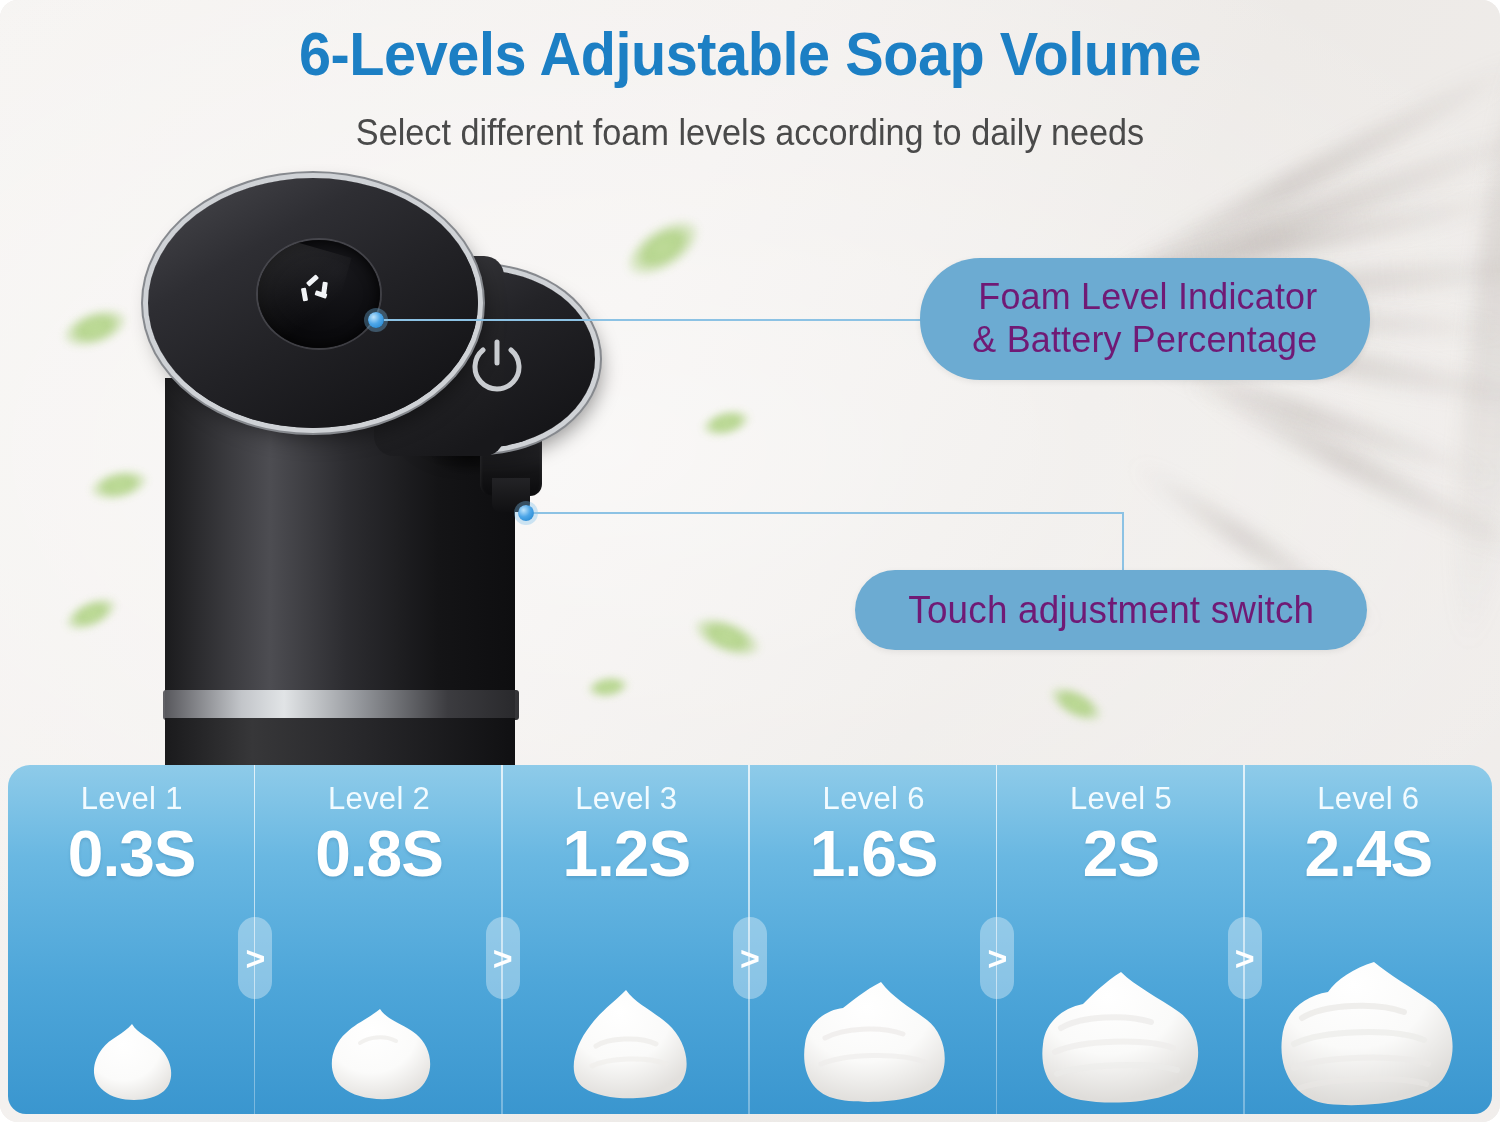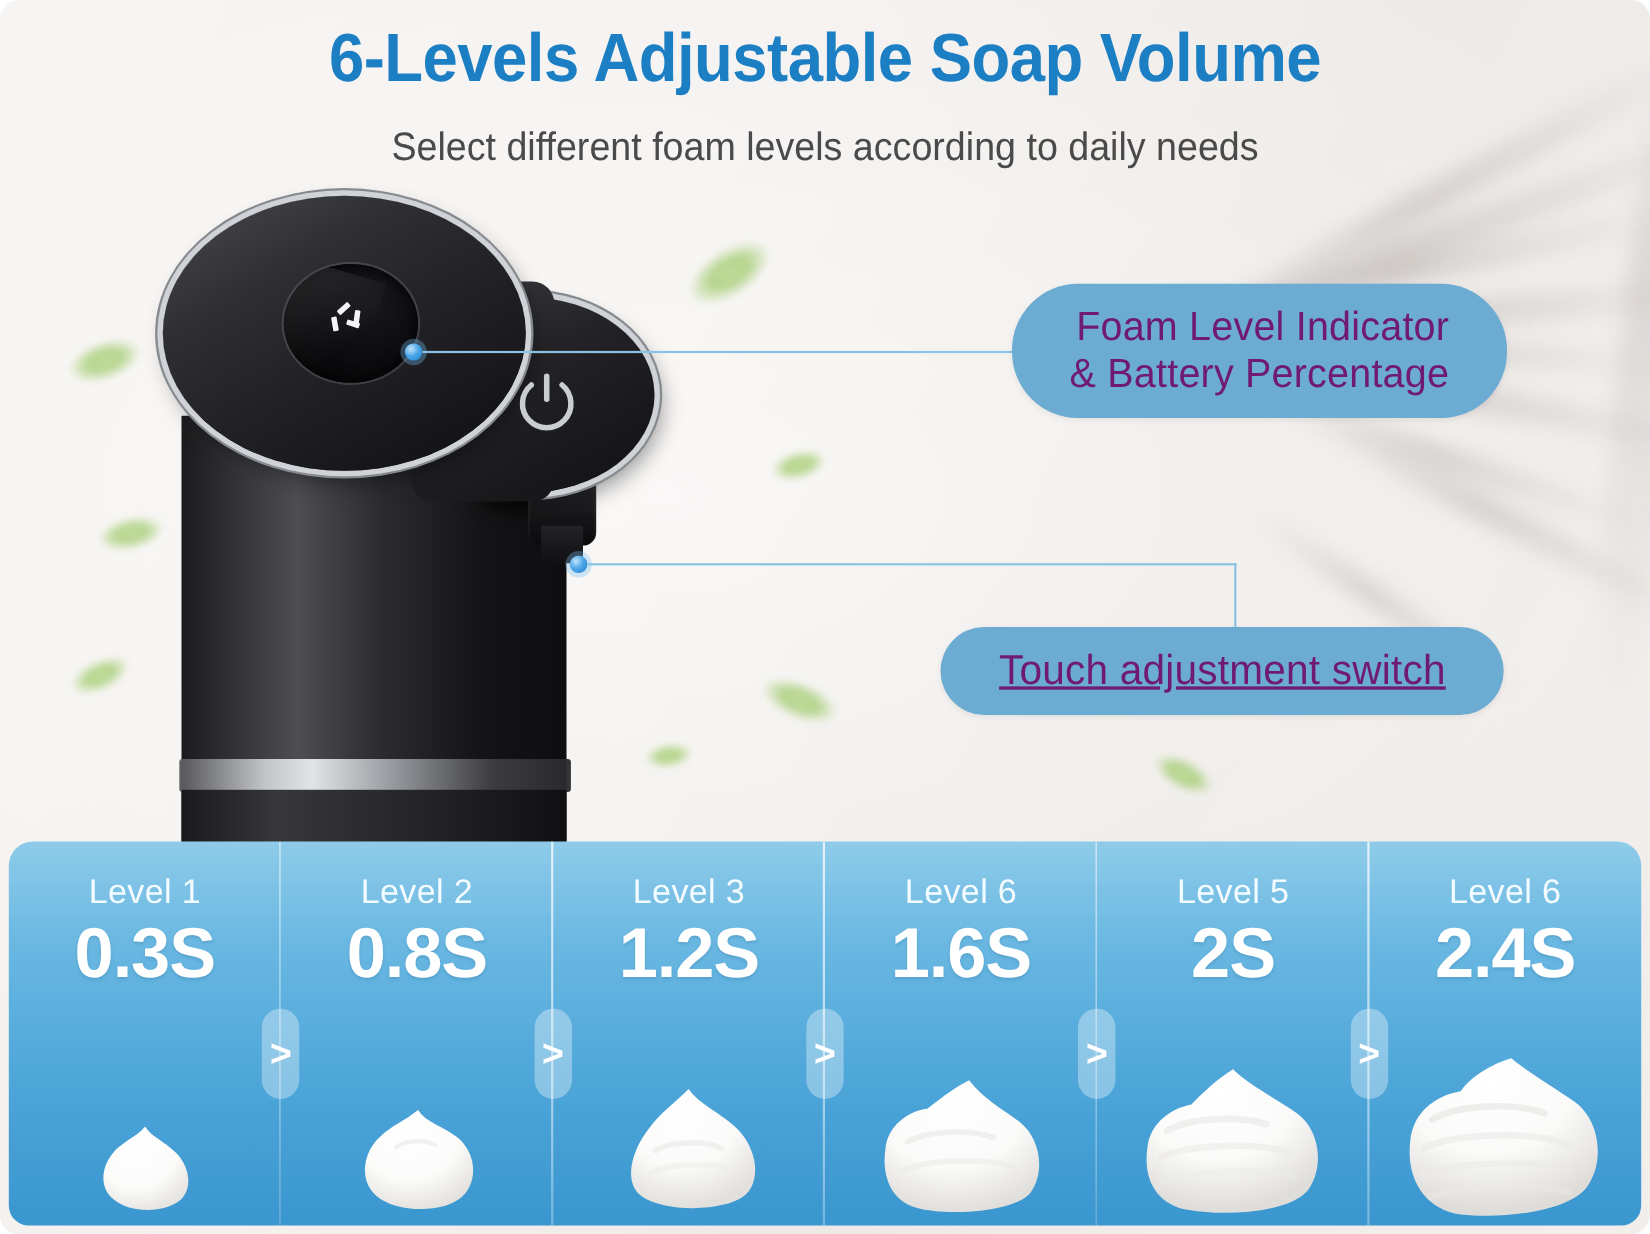--- a/index.html
+++ b/index.html
@@ -174,37 +174,37 @@
     border-radius:60px;
     display:flex;align-items:center;justify-content:center;
     text-align:right;
     box-shadow:0 2px 6px rgba(0,0,0,.07);
   }
   .pill .ptxt{
     font-size:37px;line-height:1.16;font-weight:400;letter-spacing:.2px;
     transform:scaleX(.97);
   }
   #pill-foam{left:920px;top:258px;width:450px;height:122px;}
-  #pill-touch{left:855px;top:570px;width:512px;height:80px;text-decoration:underline;}
+  #pill-touch{left:855px;top:570px;width:512px;height:80px;}
   #pill-touch .ptxt{font-size:38px;}
 
   
   .levels{
     position:absolute;left:8px;top:765px;width:1484px;height:349px;
     background:linear-gradient(180deg,#8ecbe9 0%,#6ab8e2 26%,#4ea6d9 62%,#3a96cf 100%);
     border-radius:22px 22px 18px 18px;
     display:flex;
     overflow:hidden;
   }
   .lv{
     position:relative;flex:1 1 0;
     display:flex;flex-direction:column;align-items:center;
   }
   .lv-name{
-    margin-top:28px;
+    margin-top:16px;
     font-size:31px;font-weight:400;color:#f2fbff;letter-spacing:.3px;
   }
   .lv-time{
     font-size:64px;font-weight:700;color:#ffffff;letter-spacing:-1px;
     text-shadow:0 2px 3px rgba(30,90,130,.22);
   }
   .divider{
     position:absolute;right:0;top:0;width:1.5px;height:100%;
     background:linear-gradient(180deg,rgba(255,255,255,.75) 0%,rgba(255,255,255,.55) 60%,rgba(255,255,255,.30) 100%);
   }

